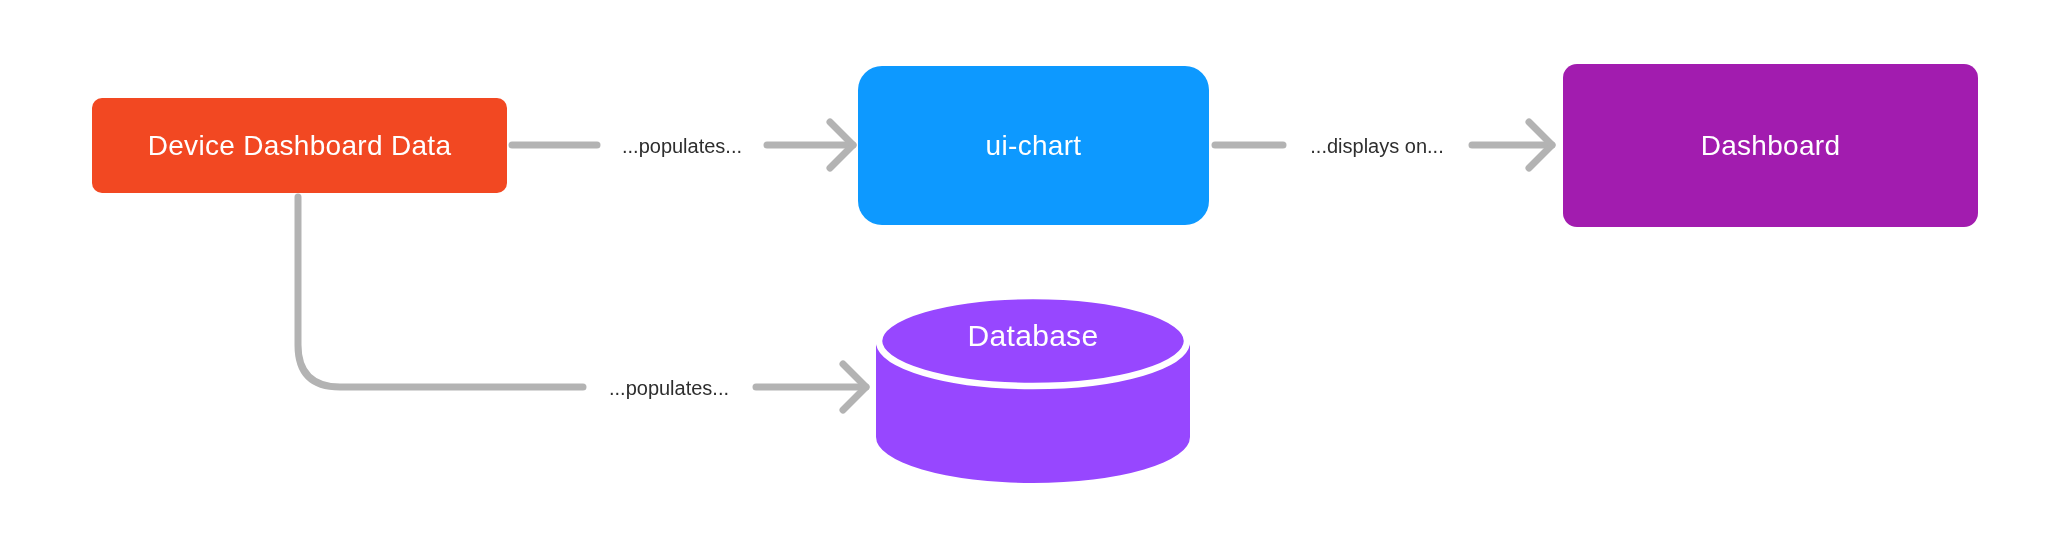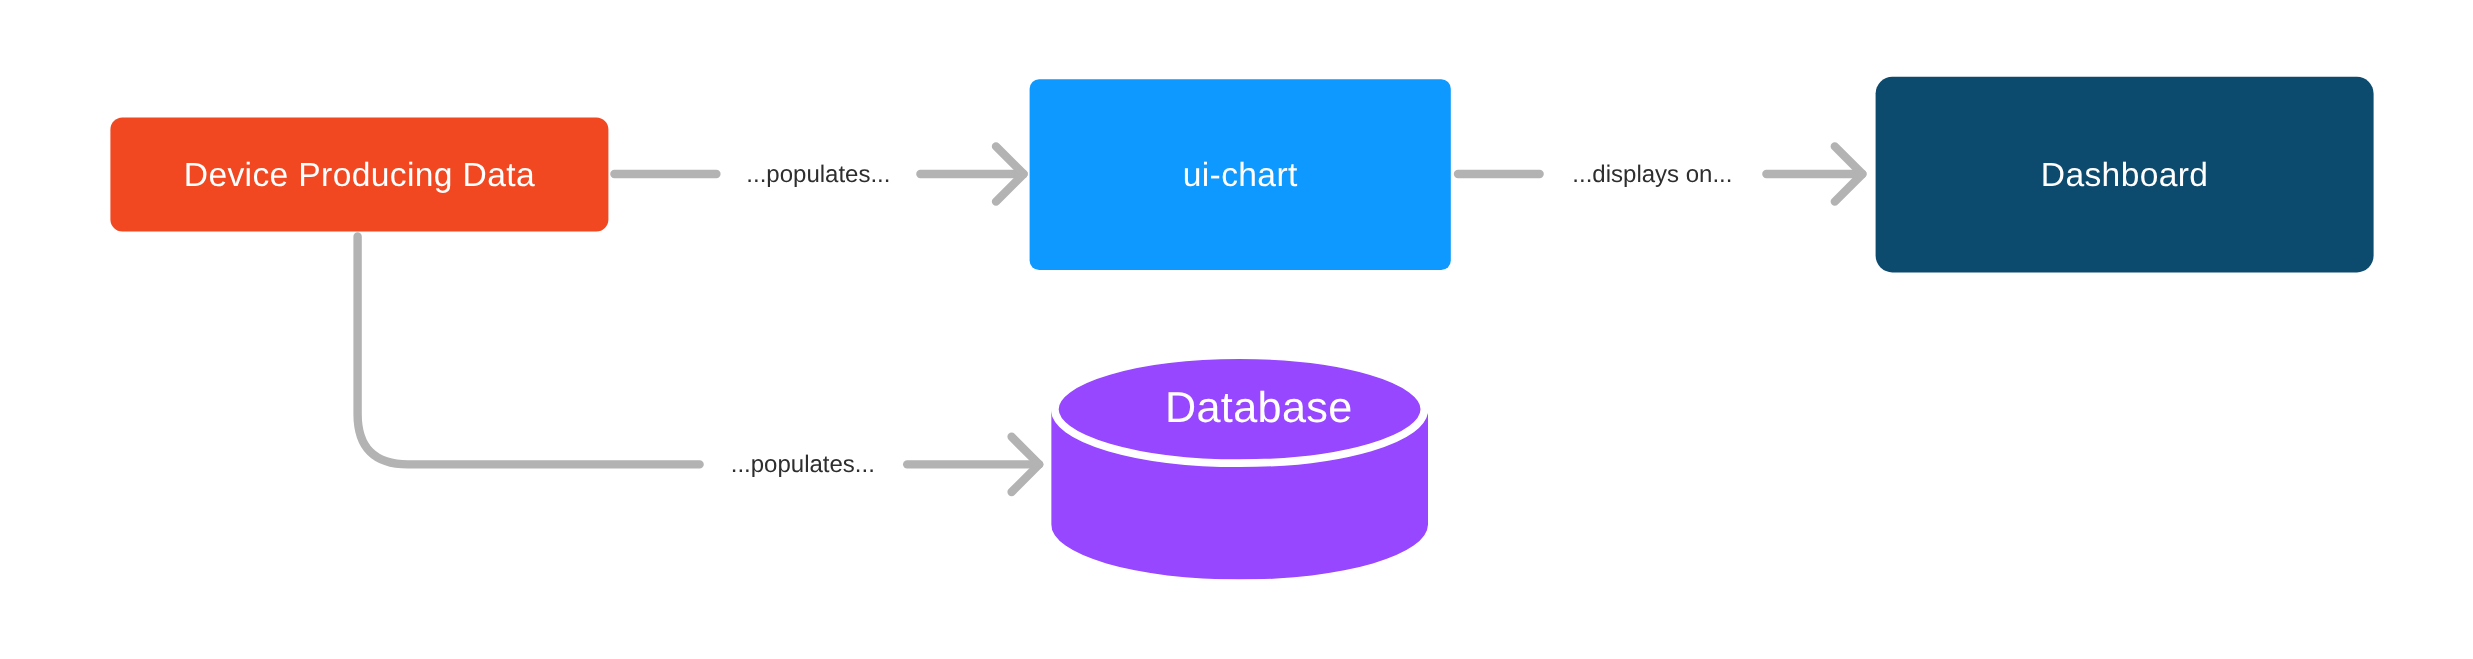--- a/index.html
+++ b/index.html
@@ -43,48 +43,48 @@
   .node-device {
     left: 92px; top: 98px;
     width: 415px; height: 95px;
     background: #F24822;
     border-radius: 10px;
   }
   .node-ui-chart {
     left: 858px; top: 66px;
     width: 351px; height: 159px;
     background: #0D99FF;
-    border-radius: 8px;
+    border-radius: 24px;
     text-align: center;
   }
   .node-dashboard {
     left: 1563px; top: 64px;
     width: 415px; height: 163px;
-    background: #0c4a6e;
+    background: #a21caf;
     border-radius: 14px;
     flex-direction: column;
     line-height: 45px;
   }
   .node-database {
     left: 876px; top: 293px;
     width: 314px; height: 190px;
     background: transparent;
   }
   .cylinder-svg {
     position: absolute;
     left: 0; top: 0;
     width: 314px; height: 190px;
   }
   .db-label {
     position: absolute;
-    left: 16px; top: 26px;
+    left: 0; top: 26px;
     width: 100%;
     text-align: center;
     color: #FFFFFF;
-    font-size: 36px;
+    font-size: 30px;
     font-weight: 500;
     letter-spacing: 0.3px;
   }
   .edge-label {
     position: absolute;
     transform: translate(-50%, -50%);
     font-size: 20px;
     color: #2E2E2E;
     white-space: nowrap;
   }
@@ -112,21 +112,21 @@
     </g>
 
     <g>
       <path class="edge-line" d="M298 197 V345 Q298 387 340 387 H583"></path>
       <path class="edge-line" d="M756 387 H866"></path>
       <path class="edge-line" d="M843 364 L866 387 L843 410"></path>
     </g>
   </svg>
 
   <div class="node node-device">
-    <span>Device Producing Data</span>
+    <span>Device Dashboard Data</span>
   </div>
 
   <div class="node node-ui-chart">
     <span>ui-chart</span>
   </div>
 
   <div class="node node-dashboard">
     <span>Dashboard</span>
   </div>
 

